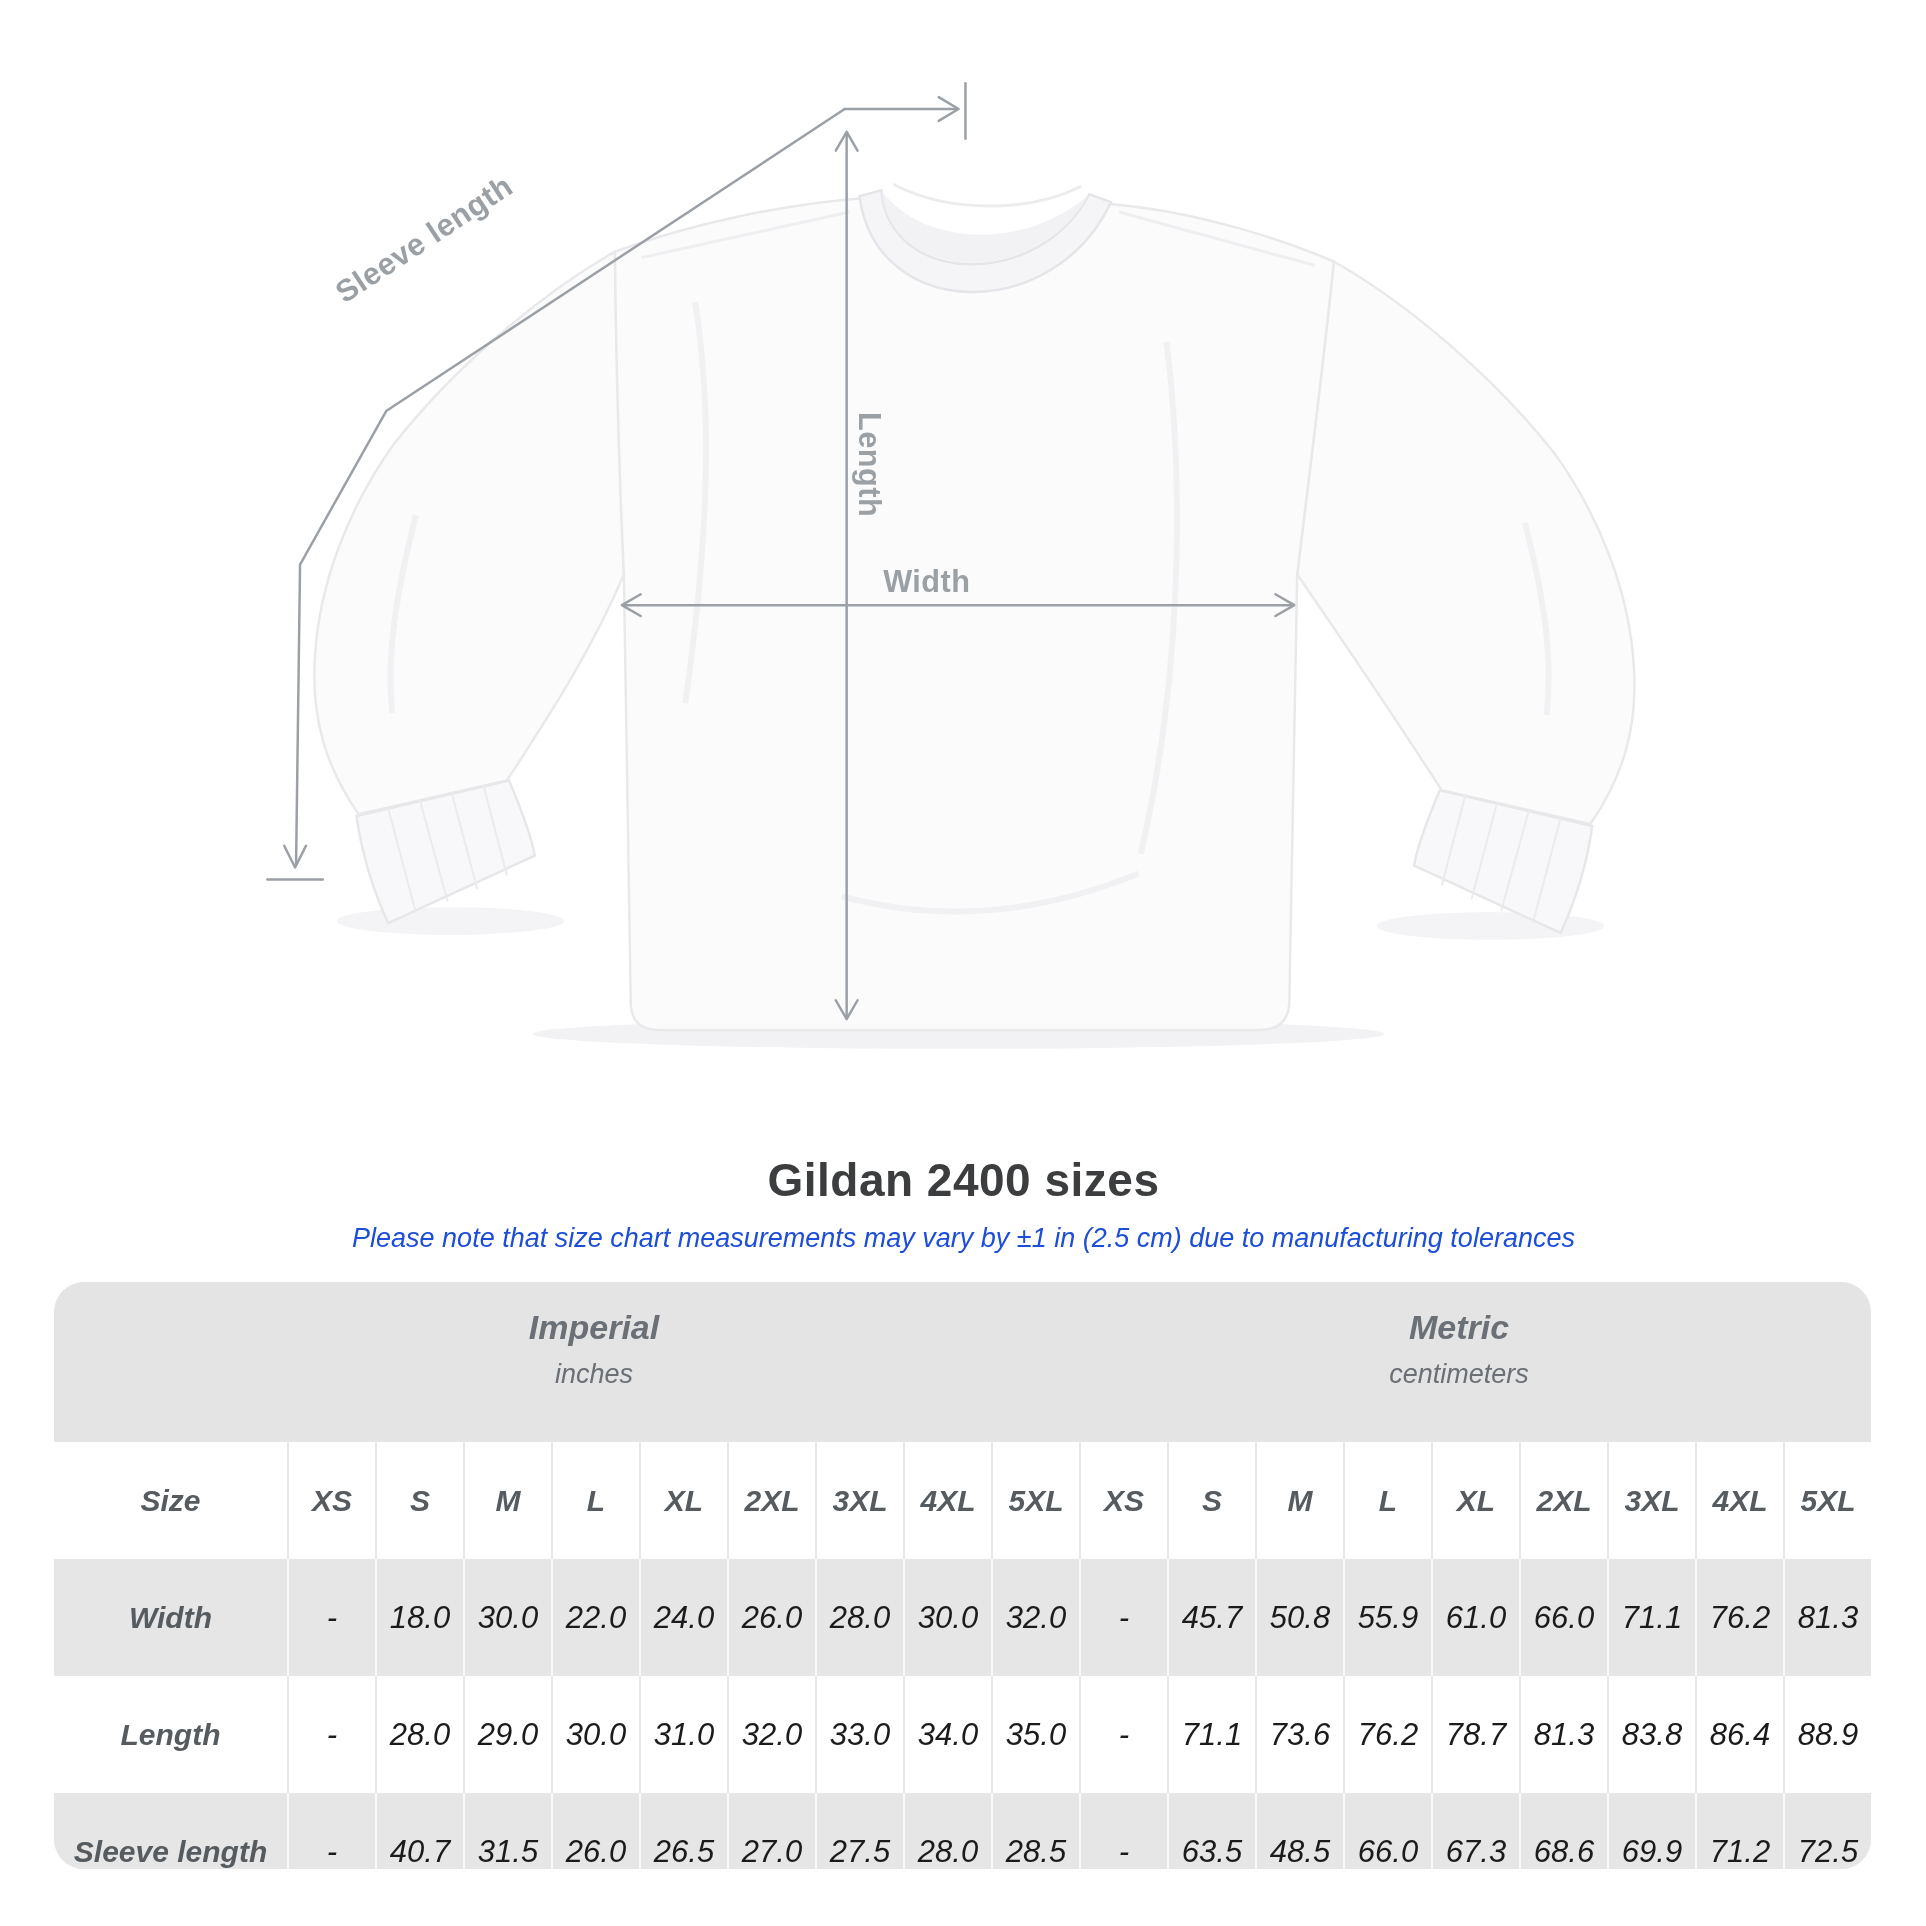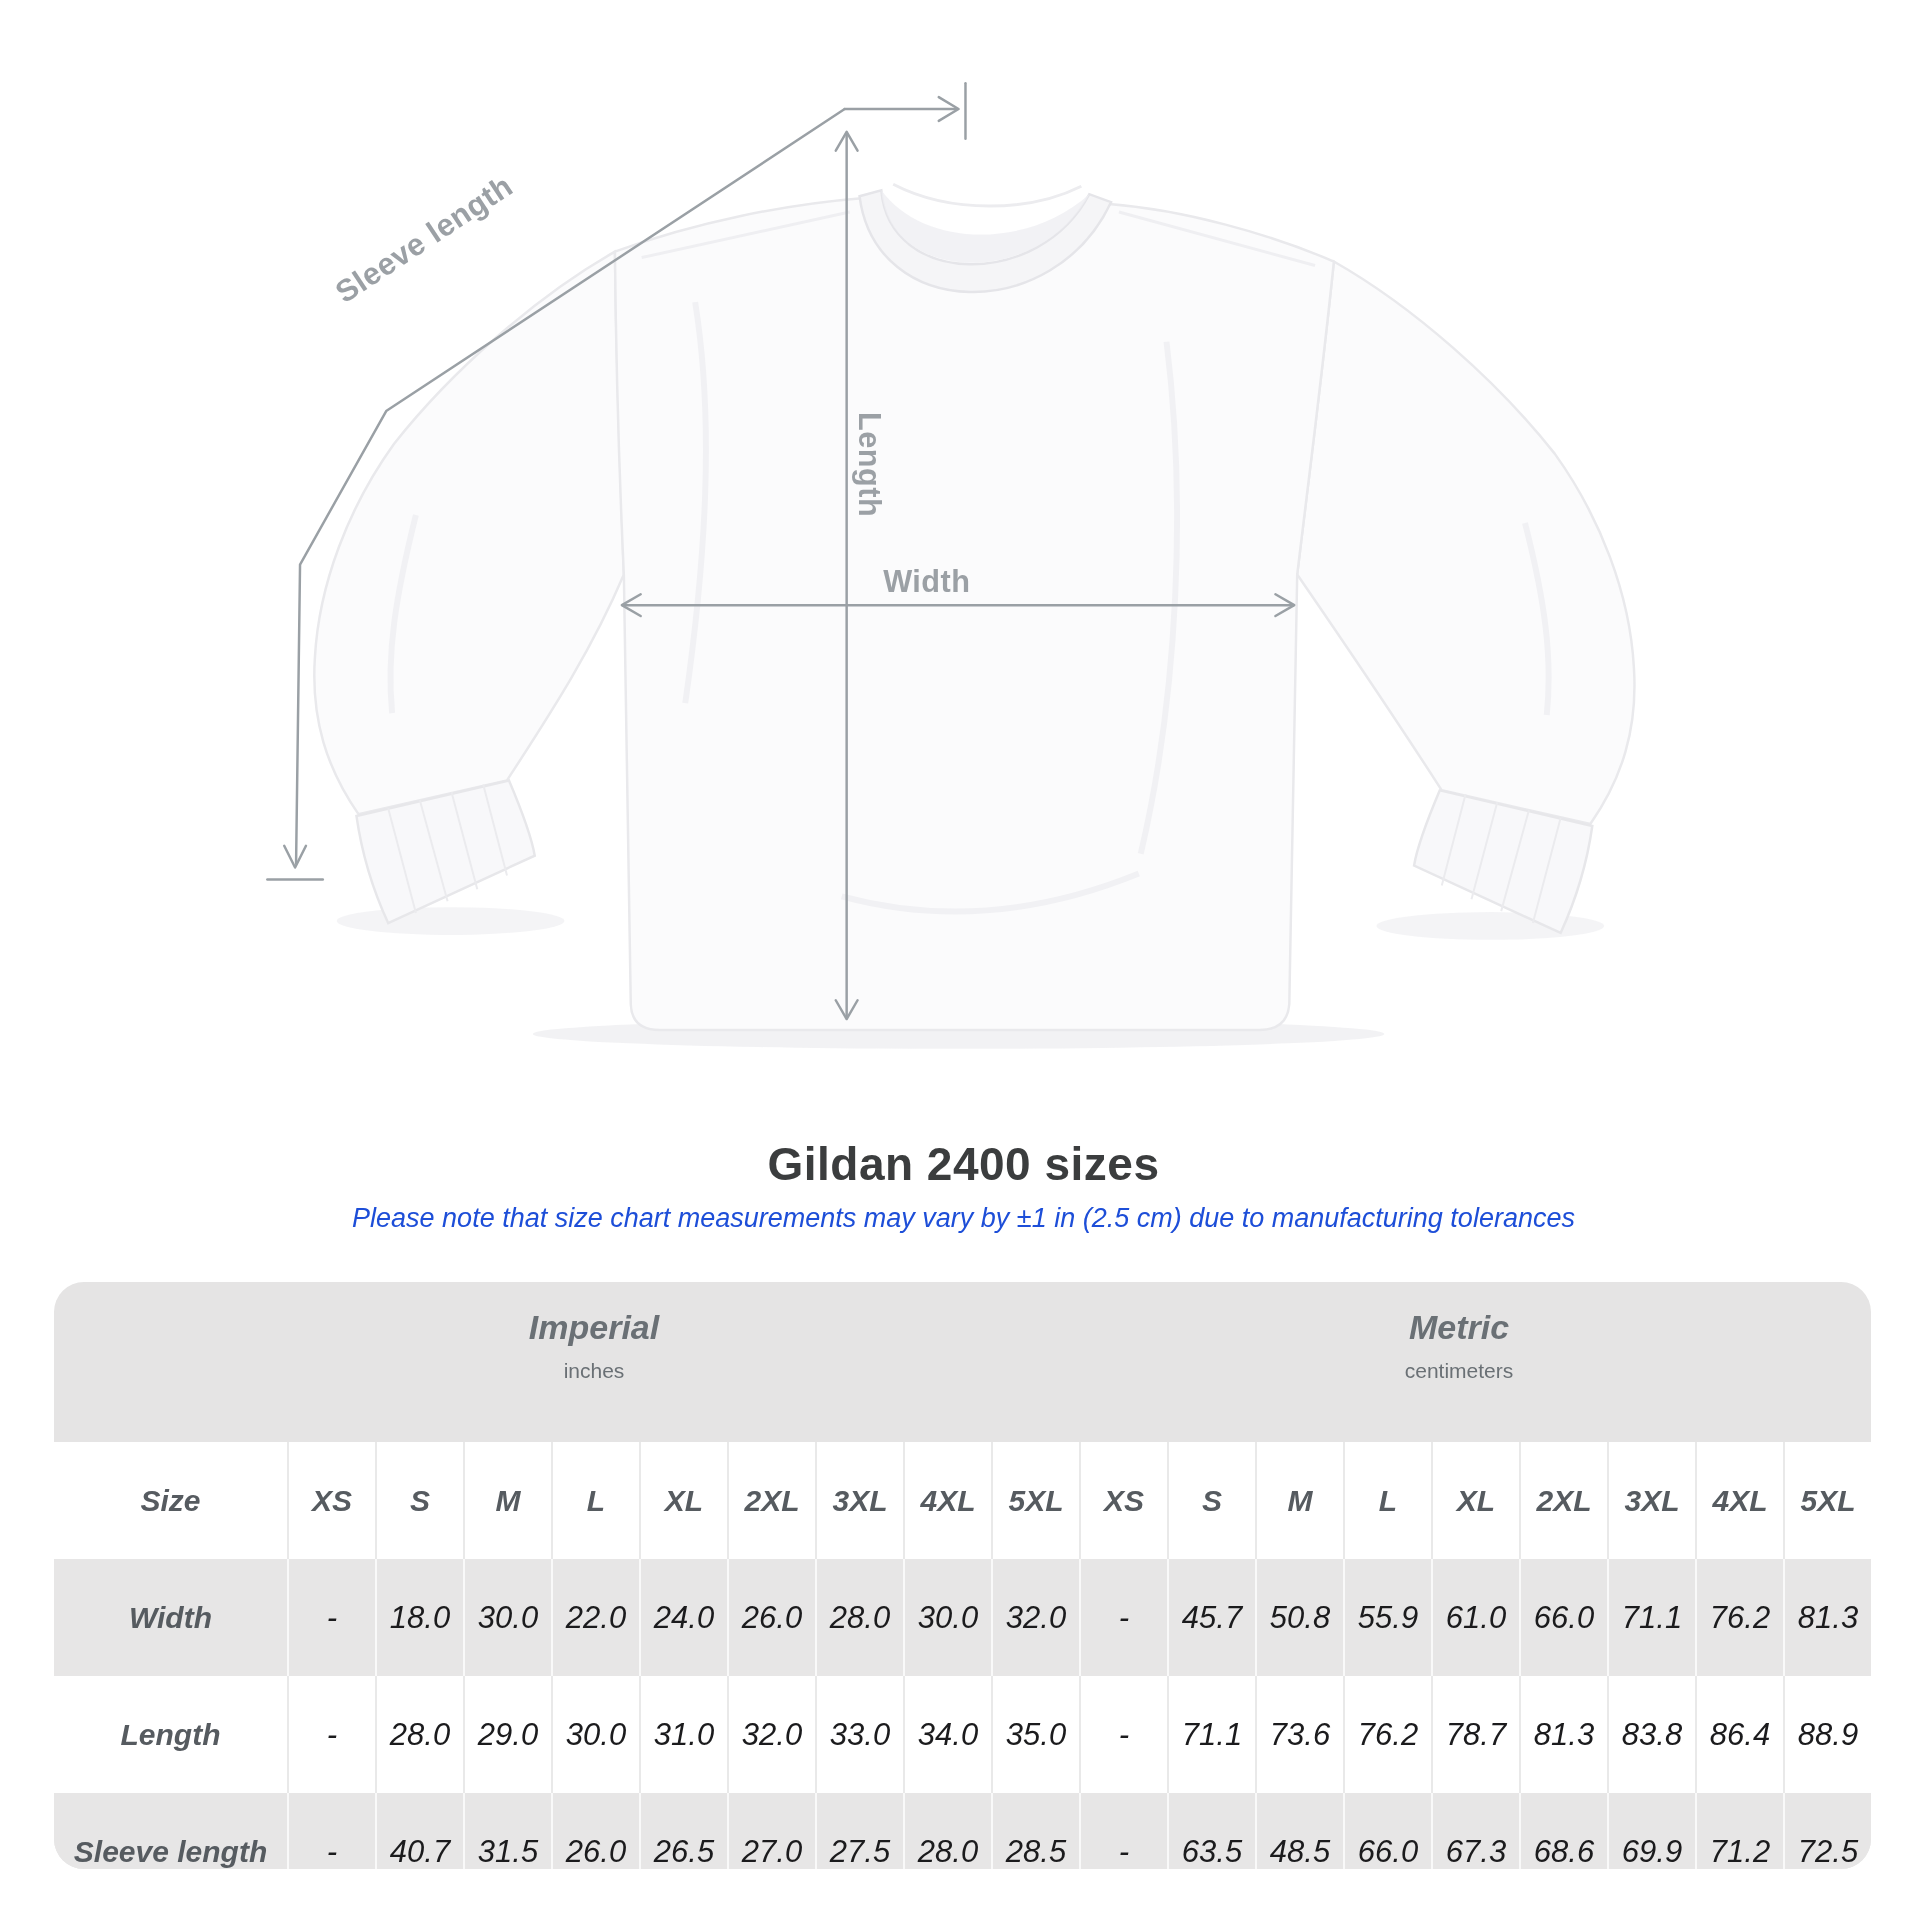--- a/index.html
+++ b/index.html
@@ -6,32 +6,32 @@
   .stage{position:relative;width:1927px;height:1927px;background:#ffffff;overflow:hidden;
          font-family:"Liberation Sans", sans-serif;}
 
   
   .shirt-svg{position:absolute;left:0;top:0;width:1927px;height:1139px;display:block;}
   .meas{stroke:#9aa0a5;stroke-width:2.5;fill:none;stroke-linecap:round;stroke-linejoin:round;}
   .meas-label{fill:#9ba0a5;font-weight:bold;font-size:31px;letter-spacing:0.5px;}
 
   
   .title-block{position:absolute;left:0;top:1137px;width:1927px;text-align:center;}
-  .page-title{margin:0;font-size:46px;font-weight:bold;color:#3b3d3e;letter-spacing:0.5px;}
+  .page-title{margin:16px;font-size:46px;font-weight:bold;color:#3b3d3e;letter-spacing:0.5px;}
   .page-subtitle{margin:12px 0 0 0;font-size:27px;font-style:italic;color:#1d4ed8;}
 
   
   .size-table{position:absolute;left:54px;top:1282px;width:1817px;height:587px;
               background:#e5e4e4;border-radius:30px;overflow:hidden;}
   .band{position:relative;height:160px;}
   .band-group{position:absolute;top:26px;transform:translateX(-50%);text-align:center;color:#6a7075;}
   .band-group.imperial{left:540px;}
   .band-group.metric{left:1405px;}
   .band-title{font-size:34px;font-weight:bold;font-style:italic;}
-  .band-sub{font-size:21px;margin-top:12px;}
+  .band-sub{font-size:27px;font-style:italic;margin-top:12px;}
 
   .row{display:grid;grid-template-columns:233px repeat(18,1fr);height:117px;align-items:stretch;font-style:italic;}
   .row.white{background:#ffffff;}
   .row.gray{background:#e7e6e6;}
   .cell{display:flex;align-items:center;justify-content:center;font-size:31px;color:#1b1b1d;}
   .cell.hdr,.cell.lab{font-weight:bold;color:#565b60;font-size:30px;}
   .row .cell + .cell{border-left:2px solid transparent;}
   .row.white .cell + .cell{border-left-color:#e9e9e9;}
   .row.gray .cell + .cell{border-left-color:#f9f9f9;}
 </style>

